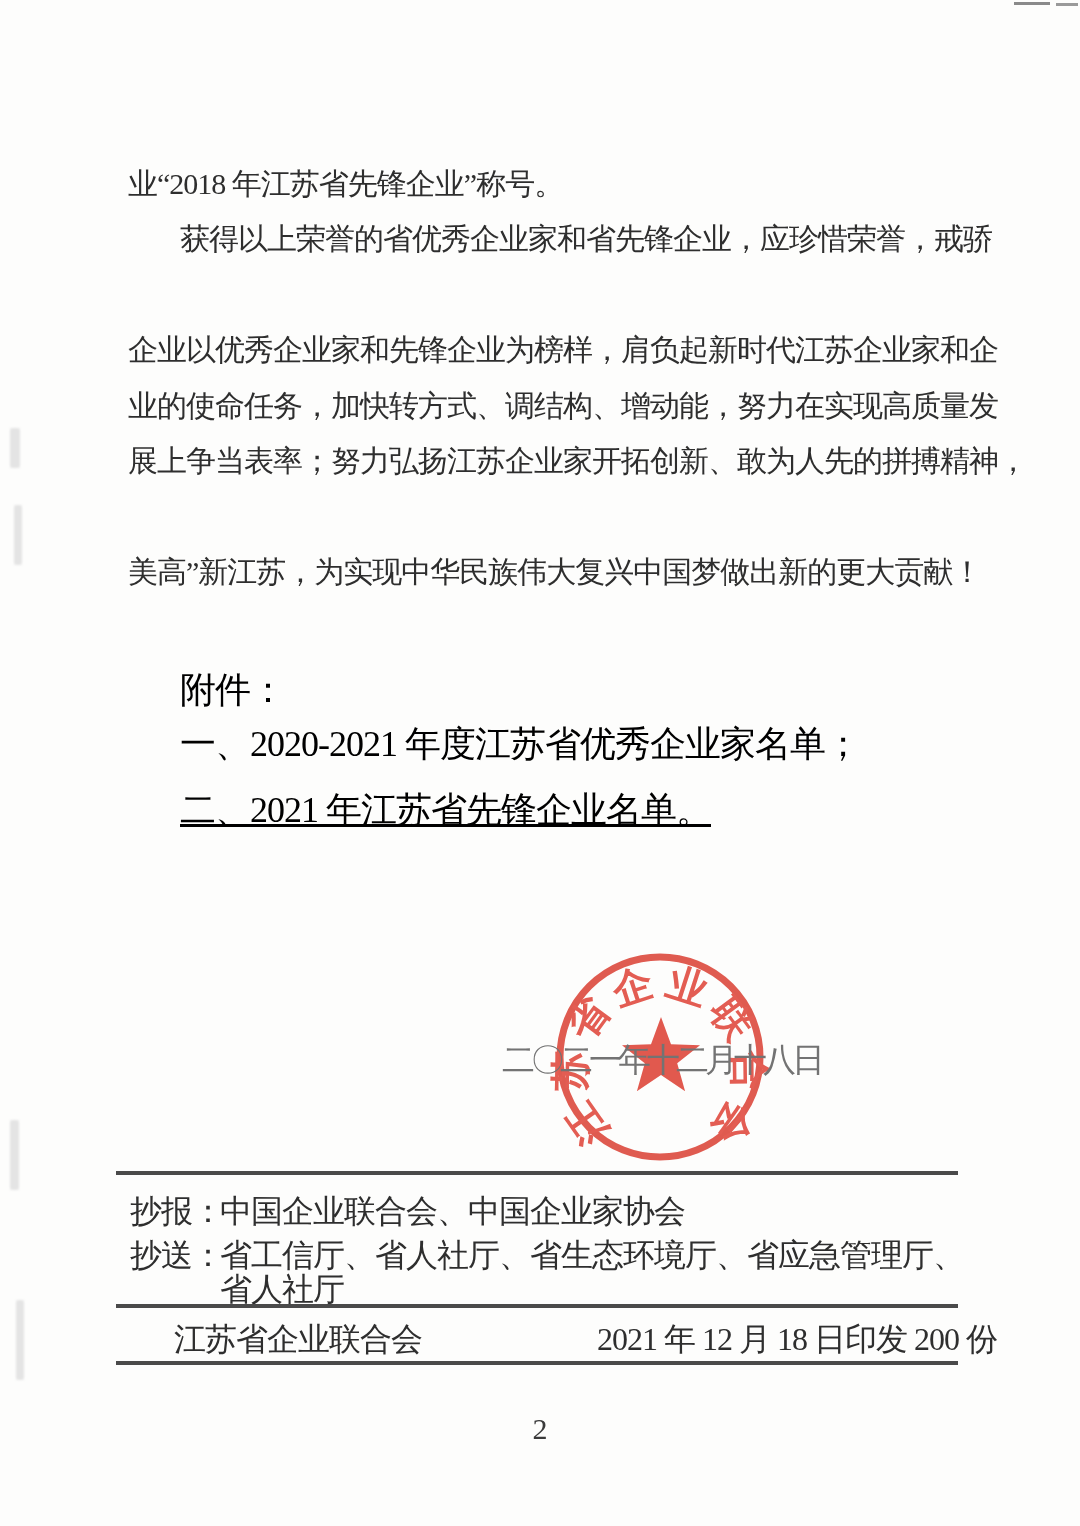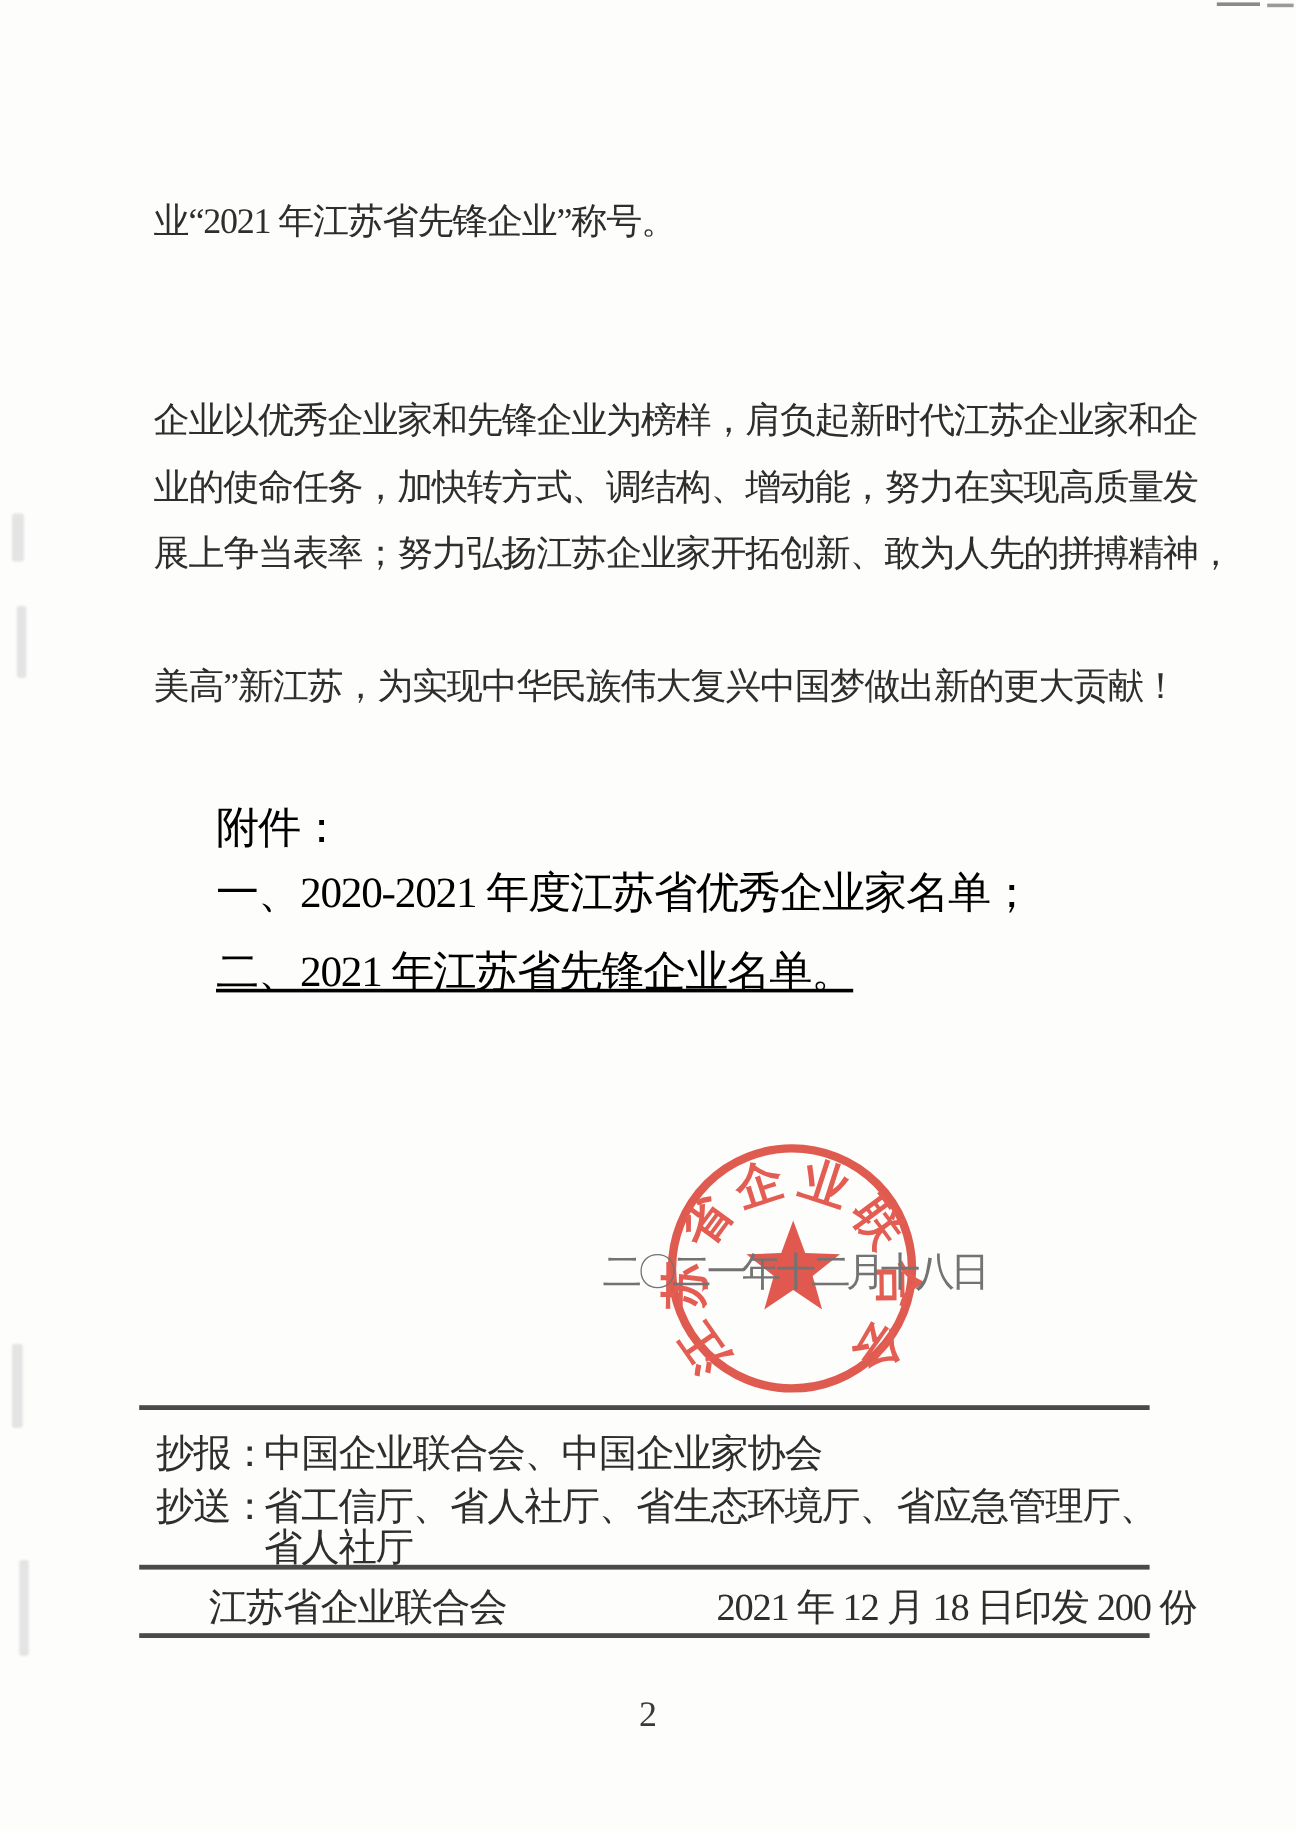--- a/index.html
+++ b/index.html
@@ -106,21 +106,22 @@
 <div class="page">
 
   <div class="corner-mark" style="left:1014px; top:2px; width:36px; height:3px;"></div>
   <div class="corner-mark" style="left:1056px; top:3px; width:22px; height:3px; background:#9a9a9a;"></div>
 
   <div class="smudge" style="left:10px; top:428px; width:10px; height:40px;"></div>
   <div class="smudge" style="left:14px; top:505px; width:8px; height:60px;"></div>
   <div class="smudge" style="left:10px; top:1120px; width:9px; height:70px;"></div>
   <div class="smudge" style="left:16px; top:1300px; width:8px; height:80px;"></div>
 
-  <div class="bodyline" style="top:164px;">业“2021 年江苏省先锋企业”称号。</div>
+  <div class="bodyline" style="top:164px;">业“2018 年江苏省先锋企业”称号。</div>
+  <div class="bodyline indent" style="top:219px;">获得以上荣誉的省优秀企业家和省先锋企业，应珍惜荣誉，戒骄</div>
   <div class="bodyline" style="top:330px;">企业以优秀企业家和先锋企业为榜样，肩负起新时代江苏企业家和企</div>
   <div class="bodyline" style="top:386px;">业的使命任务，加快转方式、调结构、增动能，努力在实现高质量发</div>
   <div class="bodyline" style="top:441px;">展上争当表率；努力弘扬江苏企业家开拓创新、敢为人先的拼搏精神，</div>
   <div class="bodyline" style="top:552px;">美高”新江苏，为实现中华民族伟大复兴中国梦做出新的更大贡献！</div>
 
   <div class="attach" style="top:666px;">附件：</div>
   <div class="attach" style="top:720px;">一、2020-2021 年度江苏省优秀企业家名单；</div>
   <div class="attach" style="top:786px;text-decoration:underline;">二、2021 年江苏省先锋企业名单。</div>
 
   <svg class="seal-svg" width="290" height="290" viewBox="520 920 290 290" aria-hidden="true">

